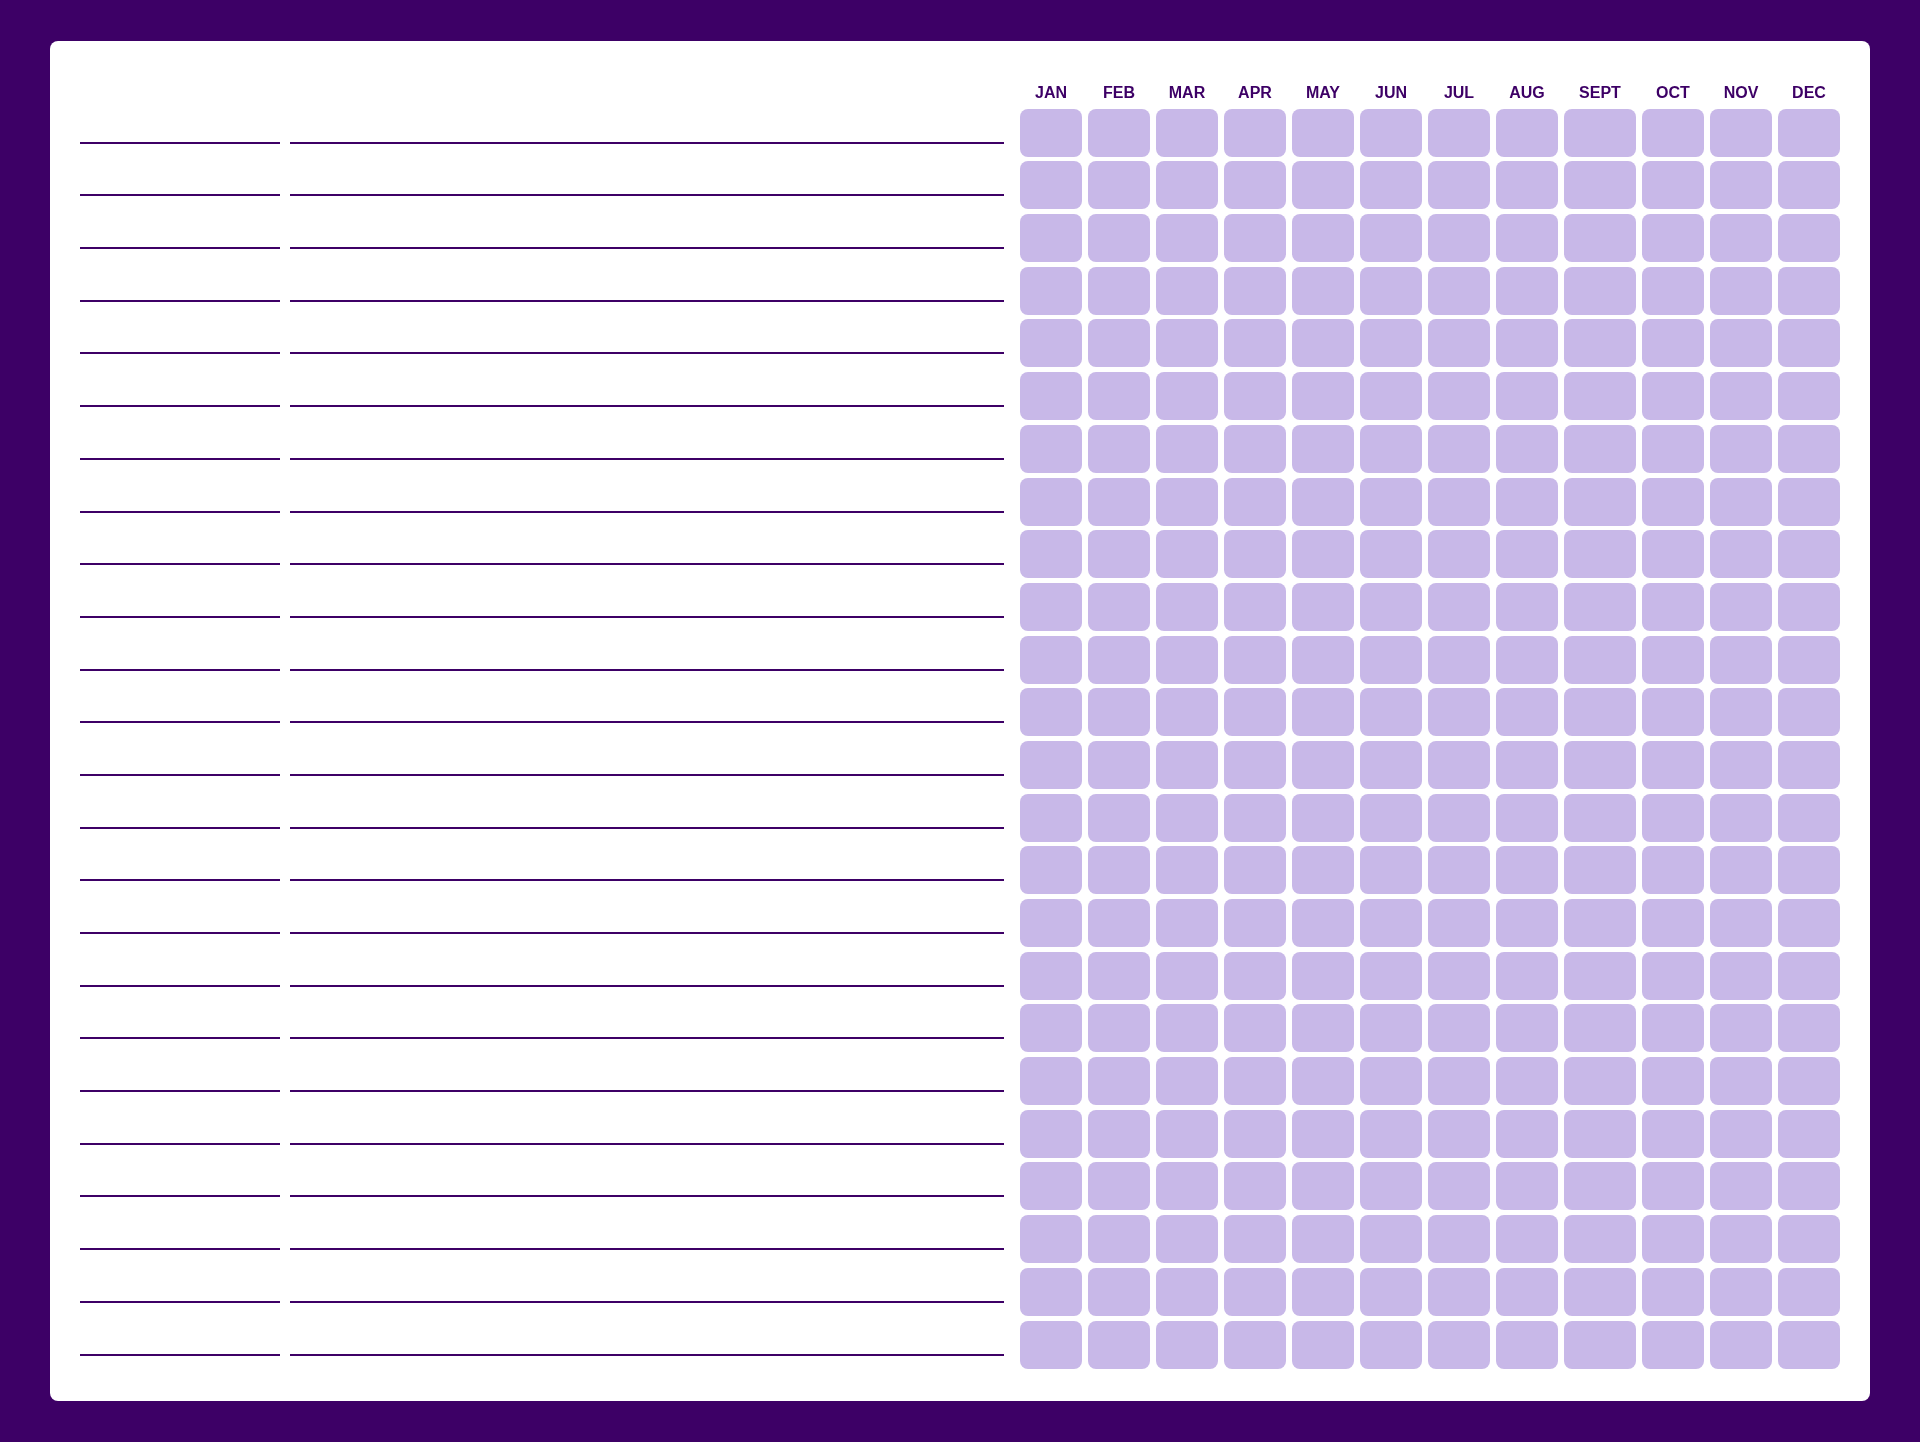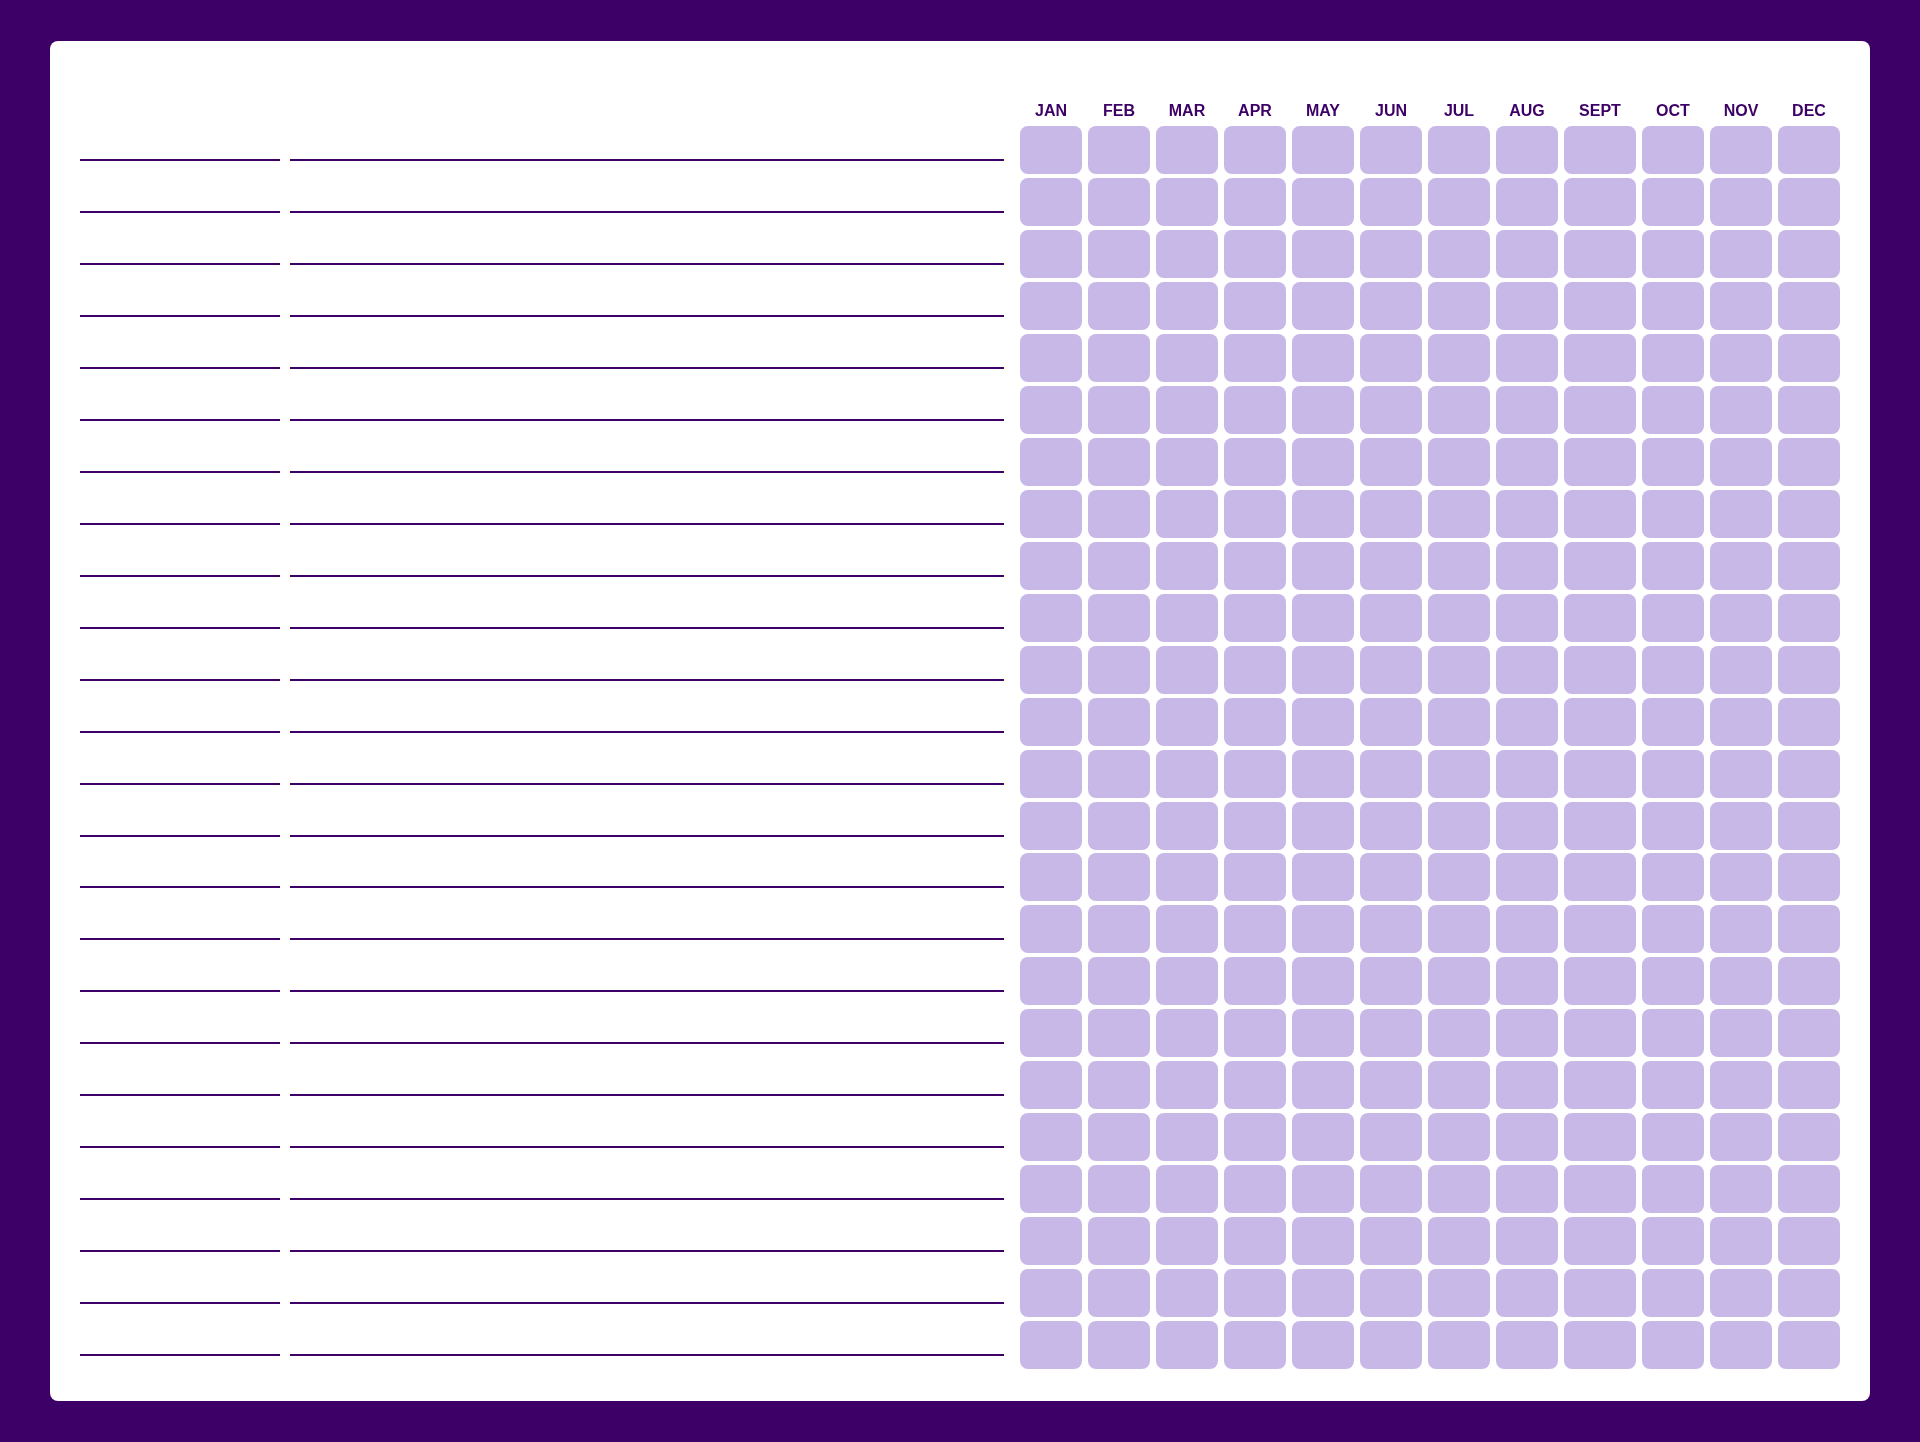--- a/index.html
+++ b/index.html
@@ -40,21 +40,20 @@
     .checklist-table {
       display: flex;
       flex-direction: column;
       flex: 1;
     }
 
     .table-header {
       display: flex;
       align-items: flex-end;
       padding-bottom: 4px;
-      flex-direction: column;
     }
 
     .col-day {
       width: 200px;
       min-width: 200px;
       color: #5b2d8e;
       font-size: 18px;
       font-weight: bold;
       line-height: 1.3;
     }

